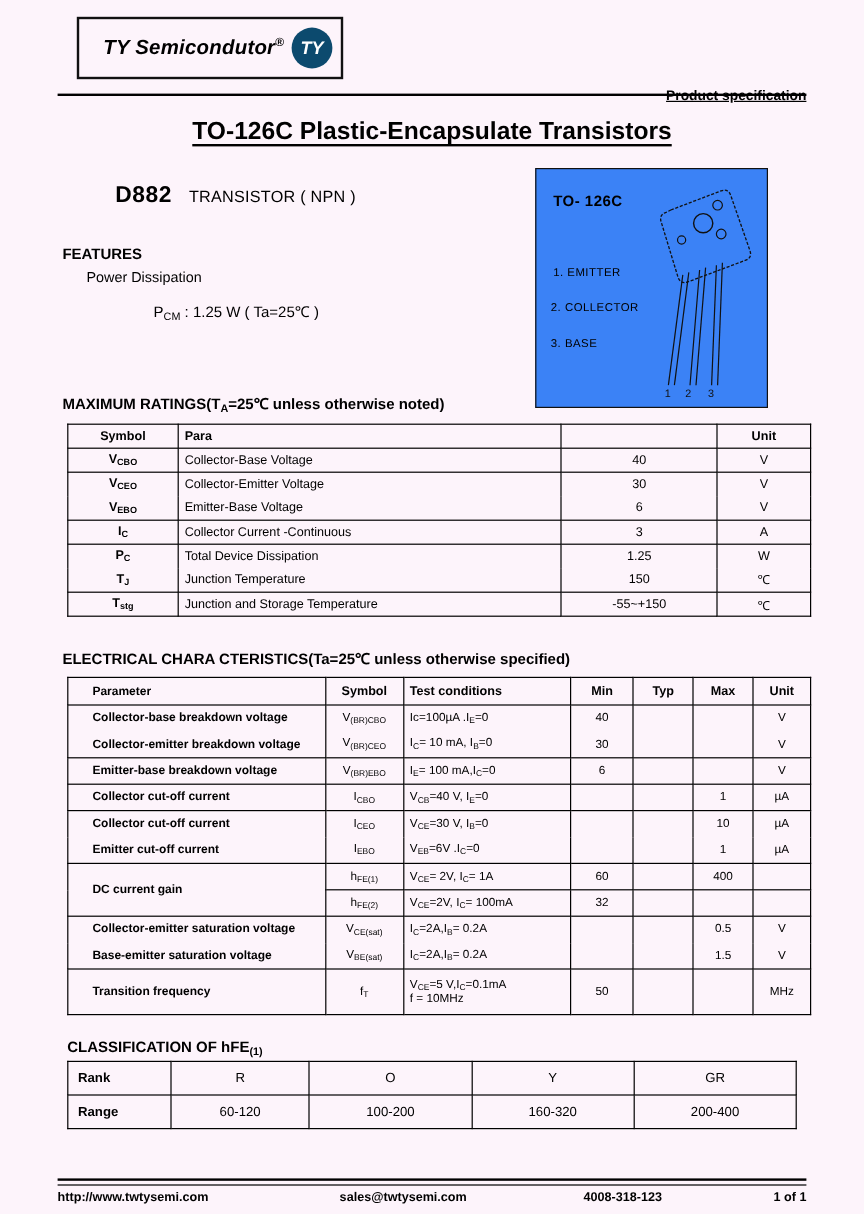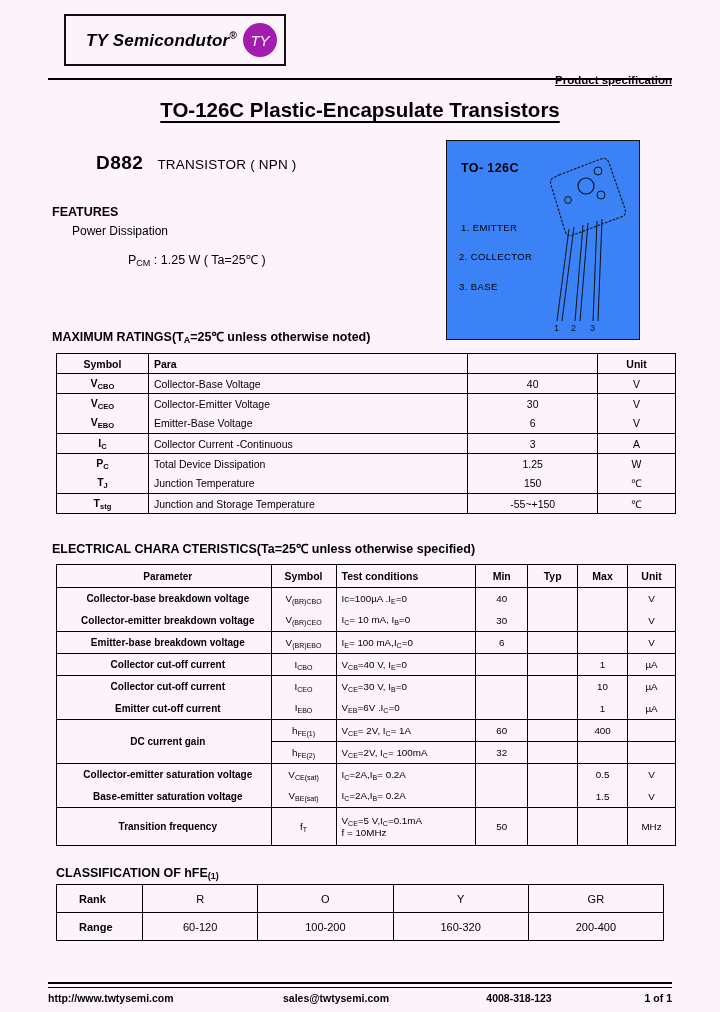--- a/index.html
+++ b/index.html
@@ -23,22 +23,22 @@
     border: 2px solid #111;
     display: flex; align-items: center; justify-content: center;
   }
   .logo-text {
     font-size: 17px; font-weight: bold; font-style: italic;
     margin-left: 13px; letter-spacing: .2px; white-space: nowrap;
   }
   .logo-reg { font-size: 10px; vertical-align: super; font-style: normal; font-weight: bold; }
   .logo-badge {
     width: 34px; height: 34px; border-radius: 50%;
-    background: #a21caf; color: #fff;
-    font-size: 15px; font-weight: normal; font-style: italic;
+    background: #0c4a6e; color: #fff;
+    font-size: 15px; font-weight: bold; font-style: italic;
     display: flex; align-items: center; justify-content: center;
     margin-left: 6px;
   }
   .prod-spec {
     position: absolute; right: 48px; top: 74px;
     font-size: 11.5px; font-weight: bold;
     text-decoration: underline;
   }
   .header-rule {
     position: absolute; left: 48px; right: 48px; top: 78px;
@@ -117,32 +117,32 @@
   .tbl-mr .c-unit { width: 78px;  text-align: center; font-size: 10.5px; }
   .nb-top { border-top: none !important; }
   .nb-bot { border-bottom: none !important; }
 
   
   .tbl-ec { left: 56px; top: 564px; width: 620px; }
   .tbl-ec th {
     font-size: 10.5px; font-weight: bold; text-align: center; height: 23px;
   }
   .tbl-ec td { font-size: 9.8px; height: 22px; }
-  .tbl-ec .p   { width: 215px; text-align: center; padding-left: 8px; font-weight: bold; font-size: 10px; }
+  .tbl-ec .p   { width: 215px; text-align: left; padding-left: 20px; font-weight: bold; font-size: 10px; }
   .tbl-ec .sy  { width: 65px;  text-align: center; }
   .tbl-ec .tc  { width: 140px; text-align: left; padding-left: 5px; }
   .tbl-ec .mn  { width: 52px;  text-align: center; }
   .tbl-ec .ty  { width: 50px;  text-align: center; }
   .tbl-ec .mx  { width: 50px;  text-align: center; }
   .tbl-ec .un  { width: 48px;  text-align: center; }
 
   
   .tbl-cl { left: 56px; top: 884px; width: 608px; }
   .tbl-cl td { height: 28px; text-align: center; font-size: 11px; }
-  .tbl-cl .rk { width: 86px; text-align: left; padding-left: 22px; font-weight: bold; font-size: 11px; }
+  .tbl-cl .rk { width: 86px; text-align: left; padding-left: 8px; font-weight: bold; font-size: 11px; }
 
   
   .footer-rule-1 {
     position: absolute; left: 48px; right: 48px; top: 982px;
     border-top: 2px solid #000;
   }
   .footer-rule-2 {
     position: absolute; left: 48px; right: 48px; top: 987px;
     border-top: 1px solid #000;
   }

